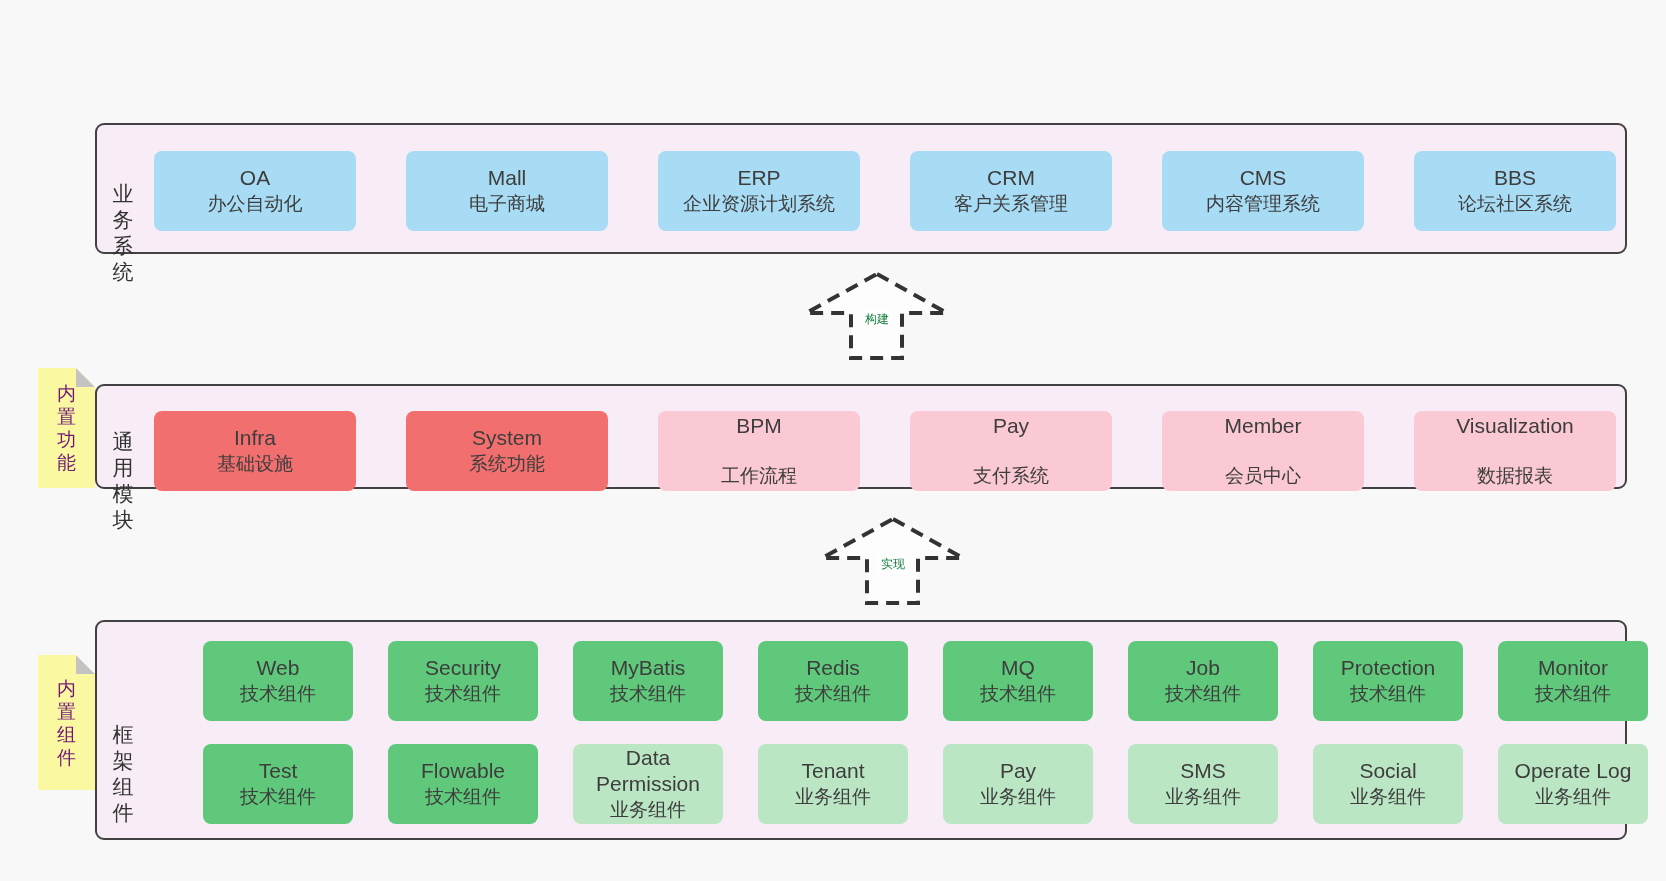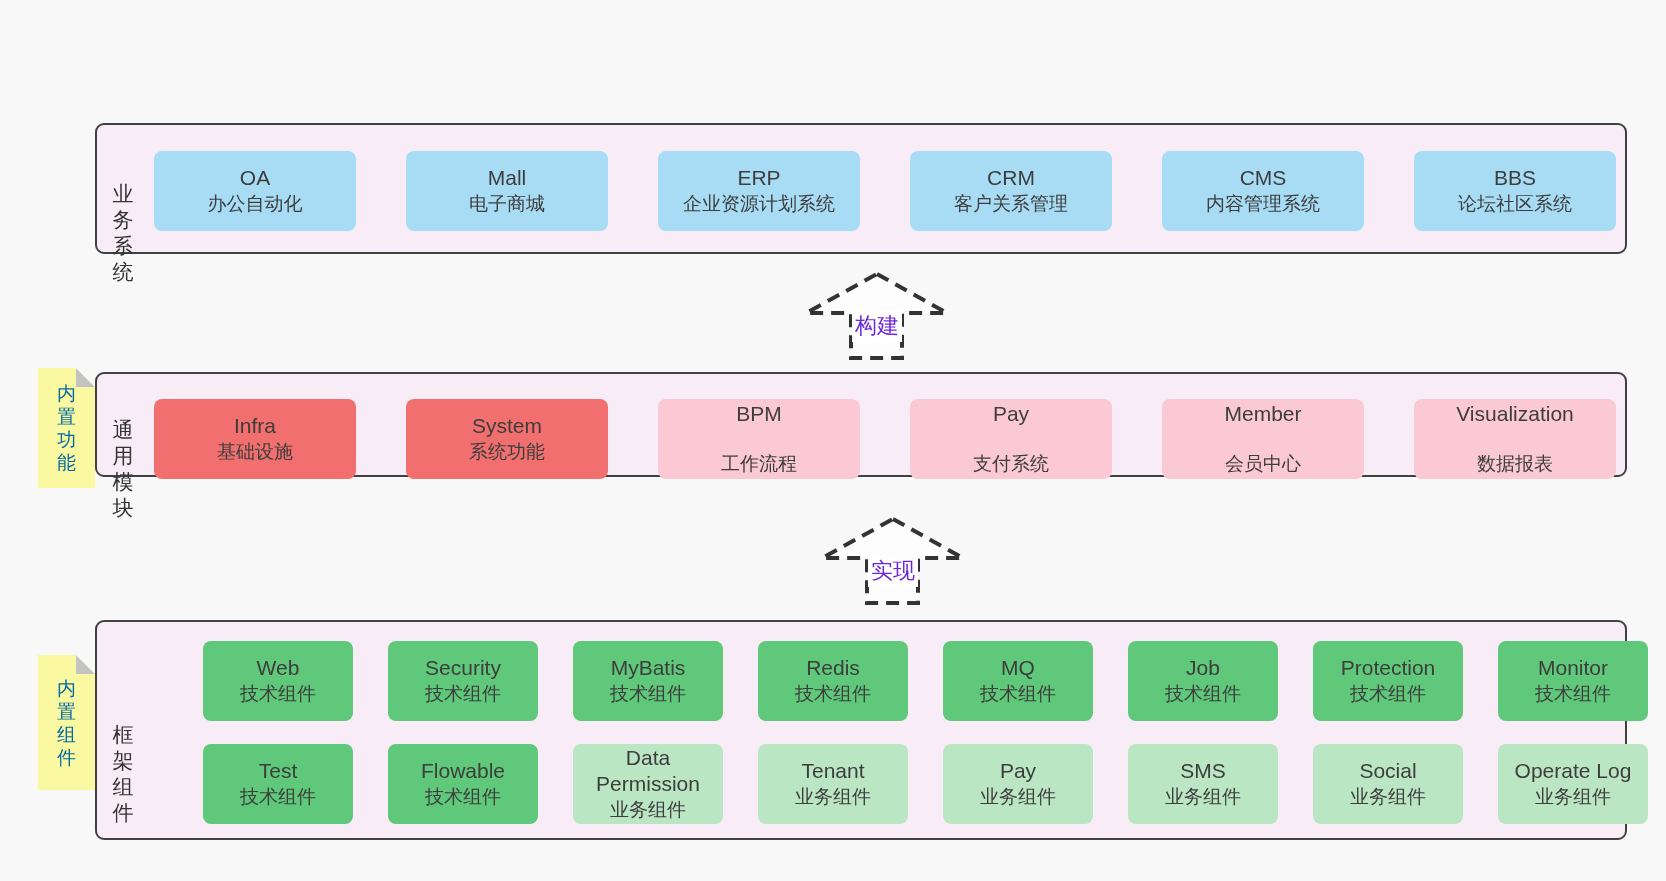--- a/index.html
+++ b/index.html
@@ -17,21 +17,21 @@
   
   .layer{
     position:absolute;
     left:95px;width:1532px;
     box-sizing:border-box;
     background:var(--container-bg,#f8edf6);
     border:2px solid #414141;
     border-radius:9px;
   }
   #layer-business{top:123px;height:131px;}
-  #layer-modules{top:372px;height:105px;padding-left:36px;}
+  #layer-modules{top:384px;height:105px;padding-left:36px;}
   #layer-framework{top:620px;height:220px;}
   .side-label{
     position:absolute;left:13px;top:50%;
     transform:translateY(-50%);
     width:26px;
     word-break:break-all;
     text-align:center;
     font-size:21px;line-height:26px;
     color:#333;
     margin-top:44px;
@@ -76,35 +76,35 @@
     position:absolute;top:0;right:0;
     width:19px;height:19px;
     background:#c3c3c3;
     clip-path:polygon(0 0, 100% 100%, 0 100%);
   }
   .note-text{
     width:22px;
     word-break:break-all;
     text-align:center;
     font-size:19px;line-height:23px;
-    color:#0369a1;
+    color:#701a75;
   }
   
   .arrow{
     position:absolute;width:160px;height:92px;
   }
   #arrow-build{left:797px;top:270px;}
   #arrow-implement{left:813px;top:515px;}
   .arrow svg{position:absolute;left:0;top:0;}
   .arrow-label{
     position:absolute;left:50%;top:40px;
     transform:translateX(-50%);
     background:#ffffff;
     padding:1px 3px;
-    font-size:22px;color:#6d28d9;
+    font-size:12px;color:#15803d;
     white-space:nowrap;
   }
 </style>
 </head>
 <body>
 
 <div class="canvas">
 
   <div class="note" id="note-modules">
     <div class="note-text">内置功能</div>

